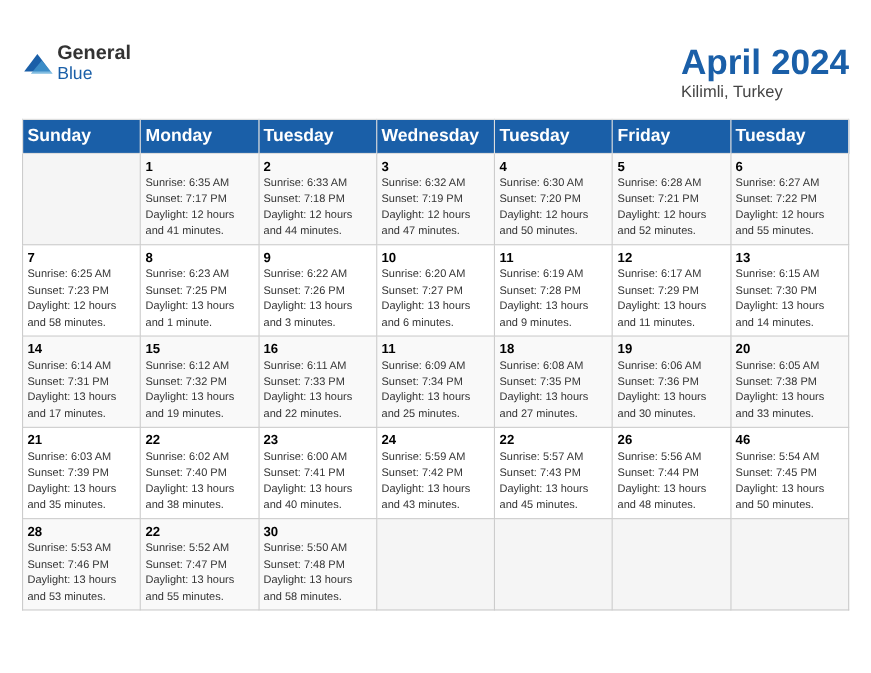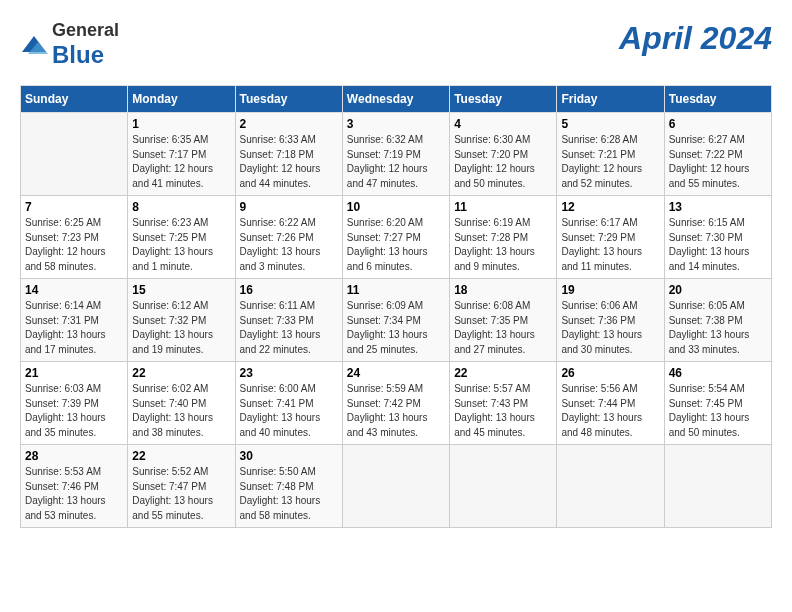--- a/index.html
+++ b/index.html
@@ -8,54 +8,54 @@
       background: #fff;
       width: 792px;
       min-height: 612px;
       padding: 20px;
     }
     .header {
       display: flex;
       justify-content: space-between;
       align-items: flex-start;
       margin-bottom: 16px;
+      margin-top: 18px;
     }
     .logo {
       display: flex;
       align-items: center;
       gap: 4px;
     }
     .logo-icon {
       width: 28px;
       height: 22px;
     }
     .title-block {
       text-align: left;
-      font-style: italic;
     }
     .month-year {
       font-size: 32px;
       font-weight: bold;
       color: #1a5fa8;
     }
     .location {
       font-size: 15px;
       color: #444;
     }
     table {
       width: 100%;
       border-collapse: collapse;
       font-size: 10.5px;
     }
     thead tr th {
       background-color: #1a5fa8;
       color: #fff;
       padding: 6px 4px;
       text-align: left;
-      font-size: 12px;
+      font-size: 16px;
       border: 1px solid #ddd;
     }
     tbody tr td {
       border: 1px solid #ccc;
       vertical-align: top;
       padding: 4px 4px;
       min-height: 80px;
       width: calc(100% / 7);
     }
     tbody tr {
@@ -83,25 +83,26 @@
 <body>
 
 <div class="header">
   <div class="logo">
     <svg class="logo-icon" viewBox="0 0 28 22" xmlns="http://www.w3.org/2000/svg">
       <polygon points="14,2 26,18 2,18" fill="#1a5fa8"></polygon>
       <polygon points="18,8 28,20 8,20" fill="#4a9fd4" opacity="0.7"></polygon>
     </svg>
     <div>
       <span style="font-size:18px;font-weight:bold;color:#333;">General</span><br>
-      <span style="font-size:24px;font-weight:bold;color:#1a5fa8;">Blue</span>
+      <span style="font-size:16px;font-weight:normal;color:#1a5fa8;">Blue</span>
     </div>
   </div>
   <div class="title-block">
     <div class="month-year">April 2024</div>
+    <div class="location">Kilimli, Turkey</div>
   </div>
 </div>
 
 <table>
   <thead>
     <tr>
     <th>Sunday</th>
         <th>Monday</th>
         <th>Tuesday</th>
         <th>Wednesday</th>

